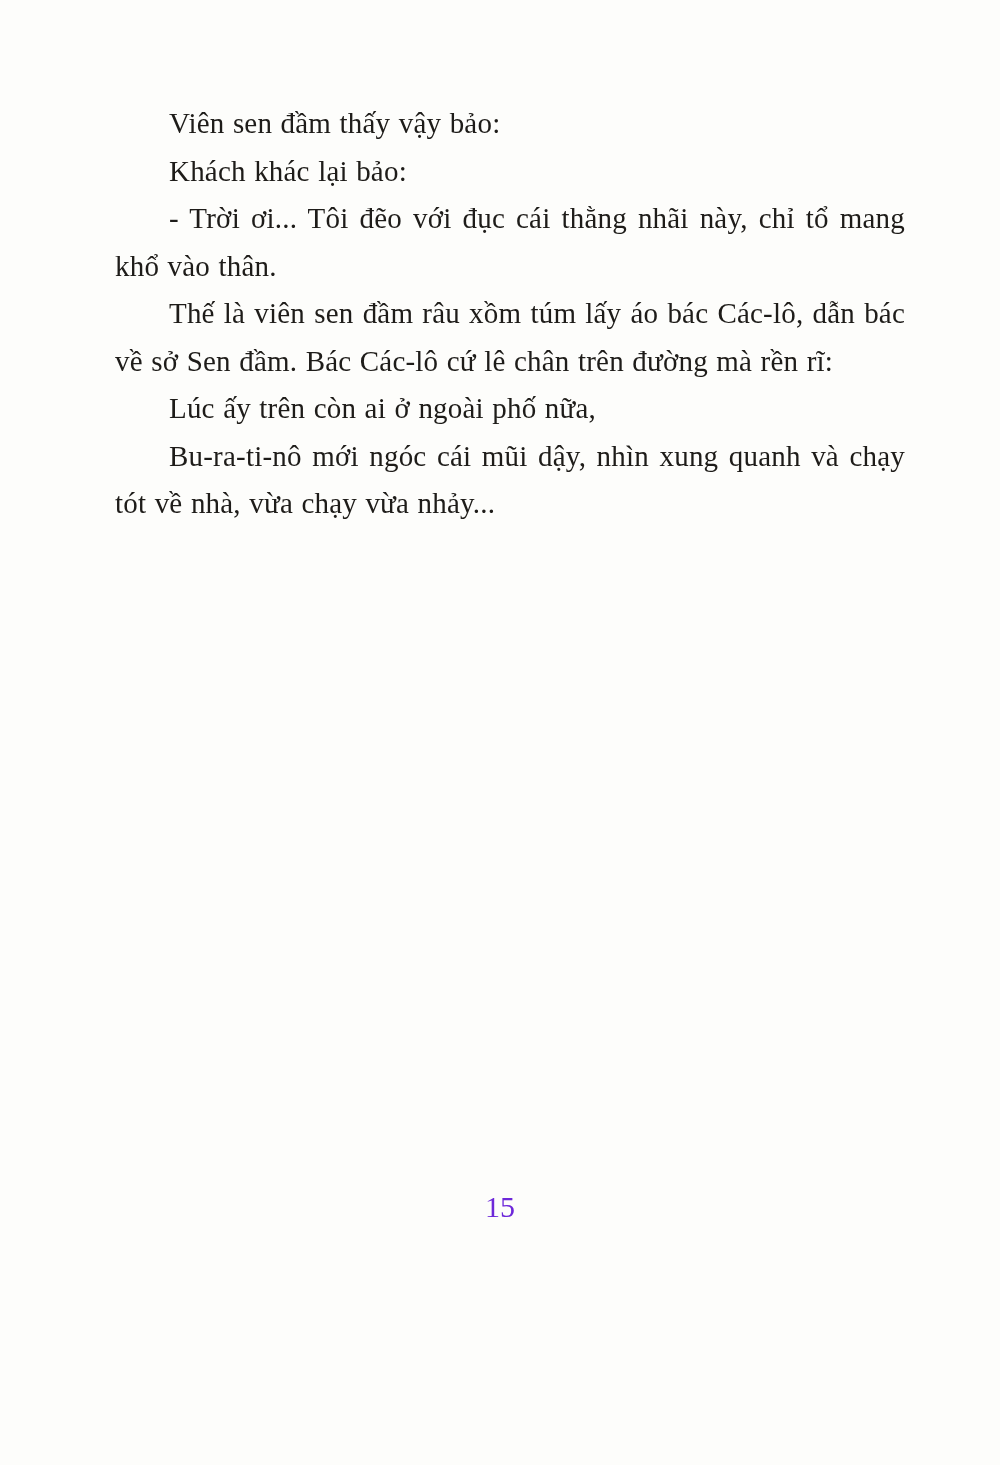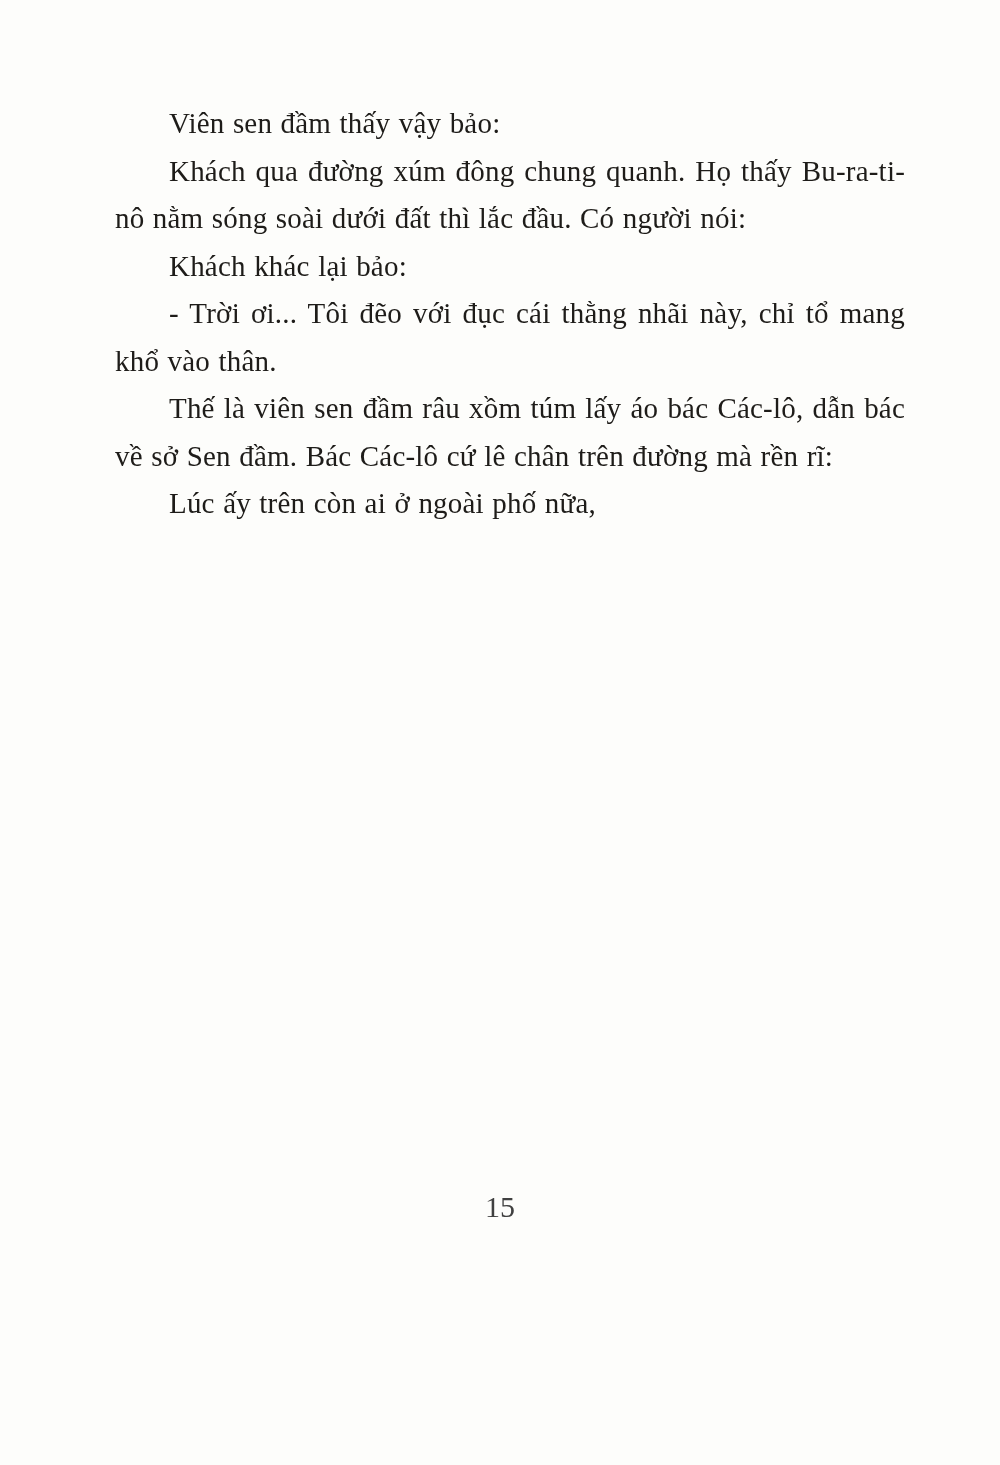--- a/index.html
+++ b/index.html
@@ -38,29 +38,29 @@
     letter-spacing: 0.2px;
     word-spacing: 1px;
   }
   .page-number {
     position: absolute;
     bottom: 48px;
     left: 0;
     width: 1000px;
     text-align: center;
     font-size: 30px;
-    color: #404040;
+    color: #6d28d9;
   }
 </style>
 </head>
 <body>
 
 <div class="scan-page">
   <div class="text-block" id="paragraph-container">
       <p>Viên sen đầm thấy vậy bảo:</p>
-      <p>Khách qua đường xúm đông chung quanh. Họ thấy Bu-ra-ti-nô nằm sóng soài dưới đất thì lắc đầu. Có người nói:</p>
       <p>Khách khác lại bảo:</p>
       <p>- Trời ơi... Tôi đẽo với đục cái thằng nhãi này, chỉ tổ mang khổ vào thân.</p>
       <p>Thế là viên sen đầm râu xồm túm lấy áo bác Các-lô, dẫn bác về sở Sen đầm. Bác Các-lô cứ lê chân trên đường mà rền rĩ:</p>
       <p>Lúc ấy trên còn ai ở ngoài phố nữa,</p>
+      <p>Bu-ra-ti-nô mới ngóc cái mũi dậy, nhìn xung quanh và chạy tót về nhà, vừa chạy vừa nhảy...</p>
     </div>
   <div class="page-number">15</div>
 </div>
 
 </body></html>

